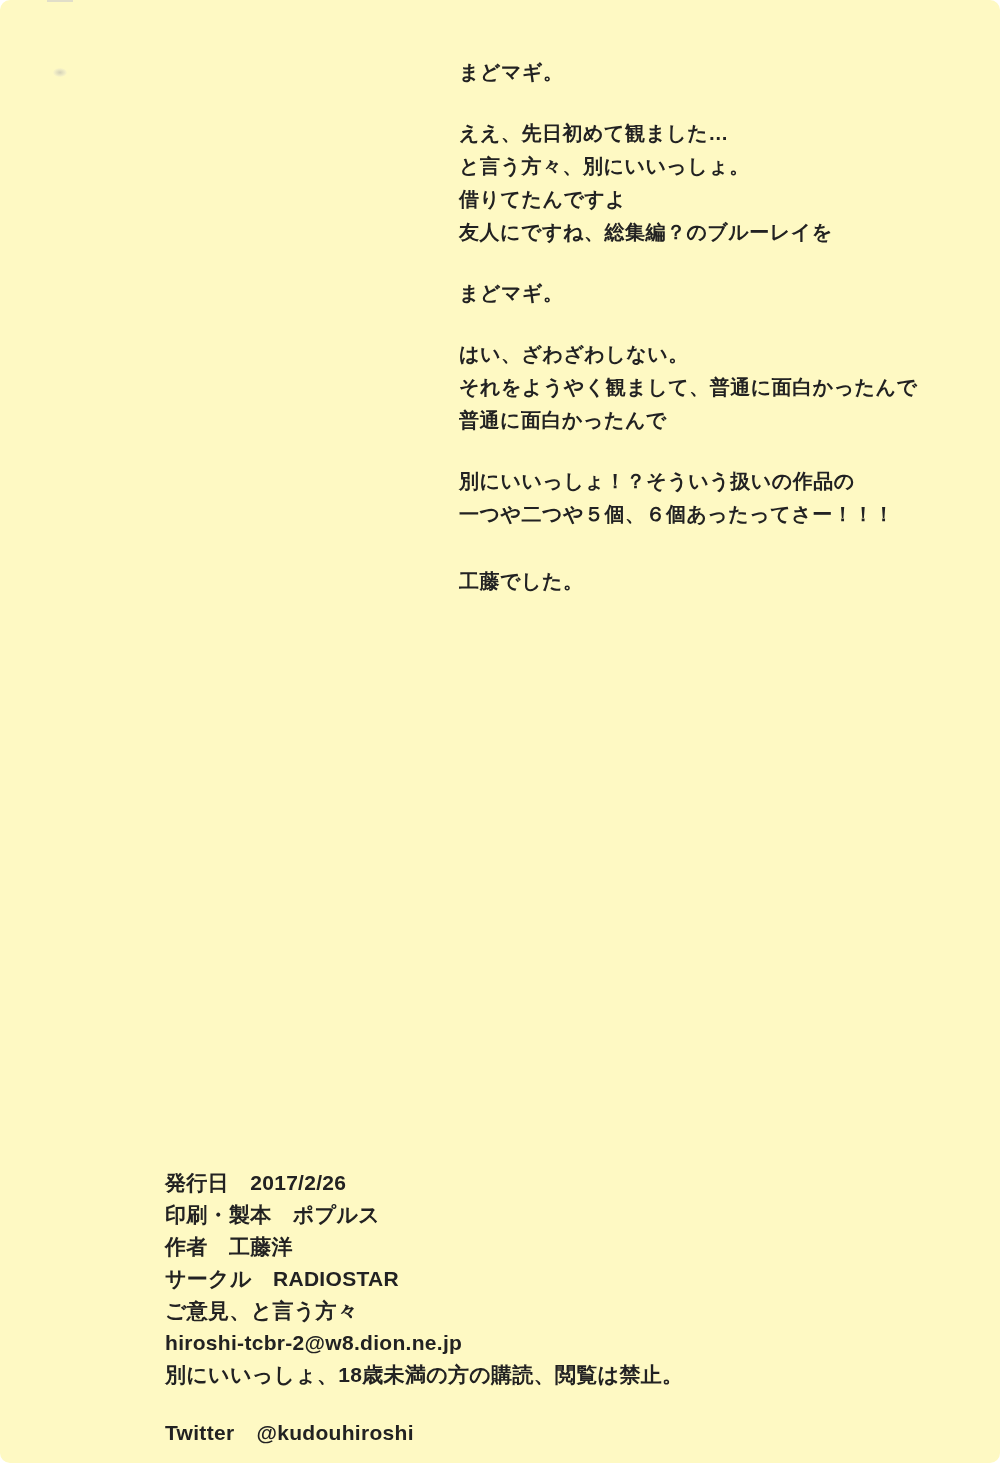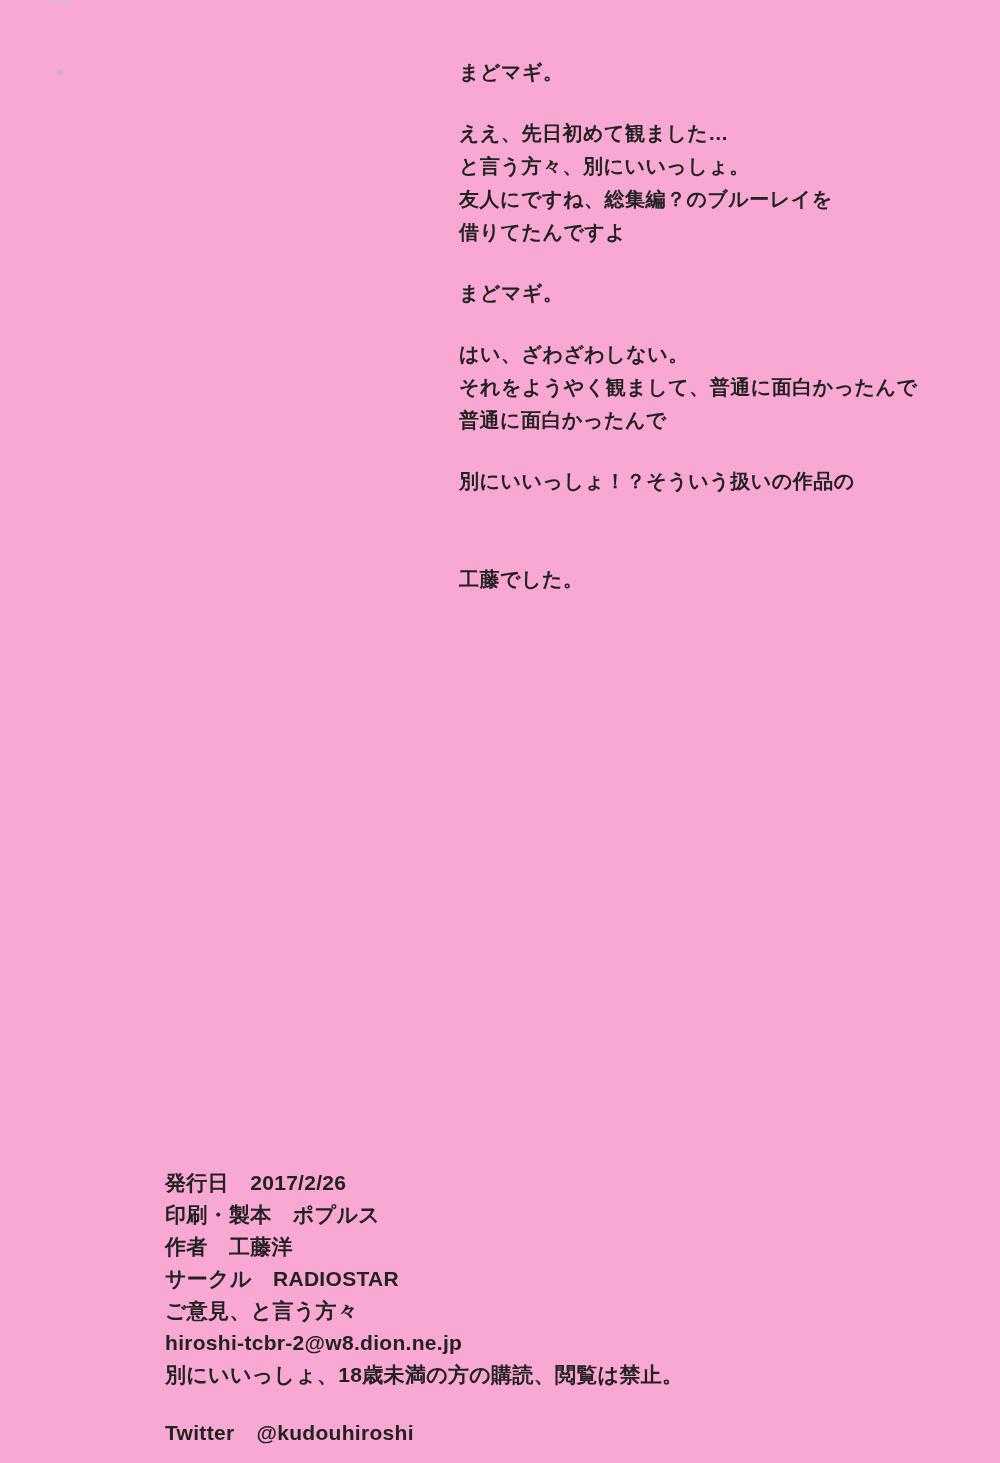--- a/index.html
+++ b/index.html
@@ -7,36 +7,37 @@
   body {
     width: 1000px;
     height: 1463px;
     position: relative;
     font-family: "Liberation Sans", "DejaVu Sans", sans-serif;
     overflow: hidden;
   }
   .page {
     position: absolute;
     inset: 0;
-    background: #f9a8d4;
+    background: #fef9c3;
+    border-radius: 10px;
   }
   
   .afterword {
     position: absolute;
     left: 459px;
     top: 56px;
     width: 500px;
     font-size: 20px;
     line-height: 33px;
     font-weight: 700;
     letter-spacing: 0.5px;
     color: #222222;
   }
   .afterword .para { margin-bottom: 28px; }
-  .afterword .para.signature { margin-top: 65px; }
+  .afterword .para.signature { margin-top: 34px; }
   .line { white-space: nowrap; }
   
   .colophon {
     position: absolute;
     left: 165px;
     top: 1167px;
     width: 600px;
     font-size: 21px;
     line-height: 32px;
     font-weight: 700;
@@ -72,33 +73,34 @@
   <div class="topline"></div>
   <div class="smudge"></div>
 
   <div class="afterword">
       <div class="para">
         <div class="line">まどマギ。</div>
       </div>
       <div class="para">
         <div class="line">ええ、先日初めて観ました…</div>
         <div class="line">と言う方々、別にいいっしょ。</div>
+        <div class="line">借りてたんですよ</div>
         <div class="line">友人にですね、総集編？のブルーレイを</div>
-        <div class="line">借りてたんですよ</div>
       </div>
       <div class="para">
         <div class="line">まどマギ。</div>
       </div>
       <div class="para">
         <div class="line">はい、ざわざわしない。</div>
         <div class="line">それをようやく観まして、普通に面白かったんで</div>
         <div class="line">普通に面白かったんで</div>
       </div>
       <div class="para">
         <div class="line">別にいいっしょ！？そういう扱いの作品の</div>
+        <div class="line">一つや二つや５個、６個あったってさー！！！</div>
       </div>
       <div class="para signature">
         <div class="line">工藤でした。</div>
       </div>
     </div>
 
   <div class="colophon">
     <div>
         <div class="line">発行日　2017/2/26</div>
         <div class="line">印刷・製本　ポプルス</div>

